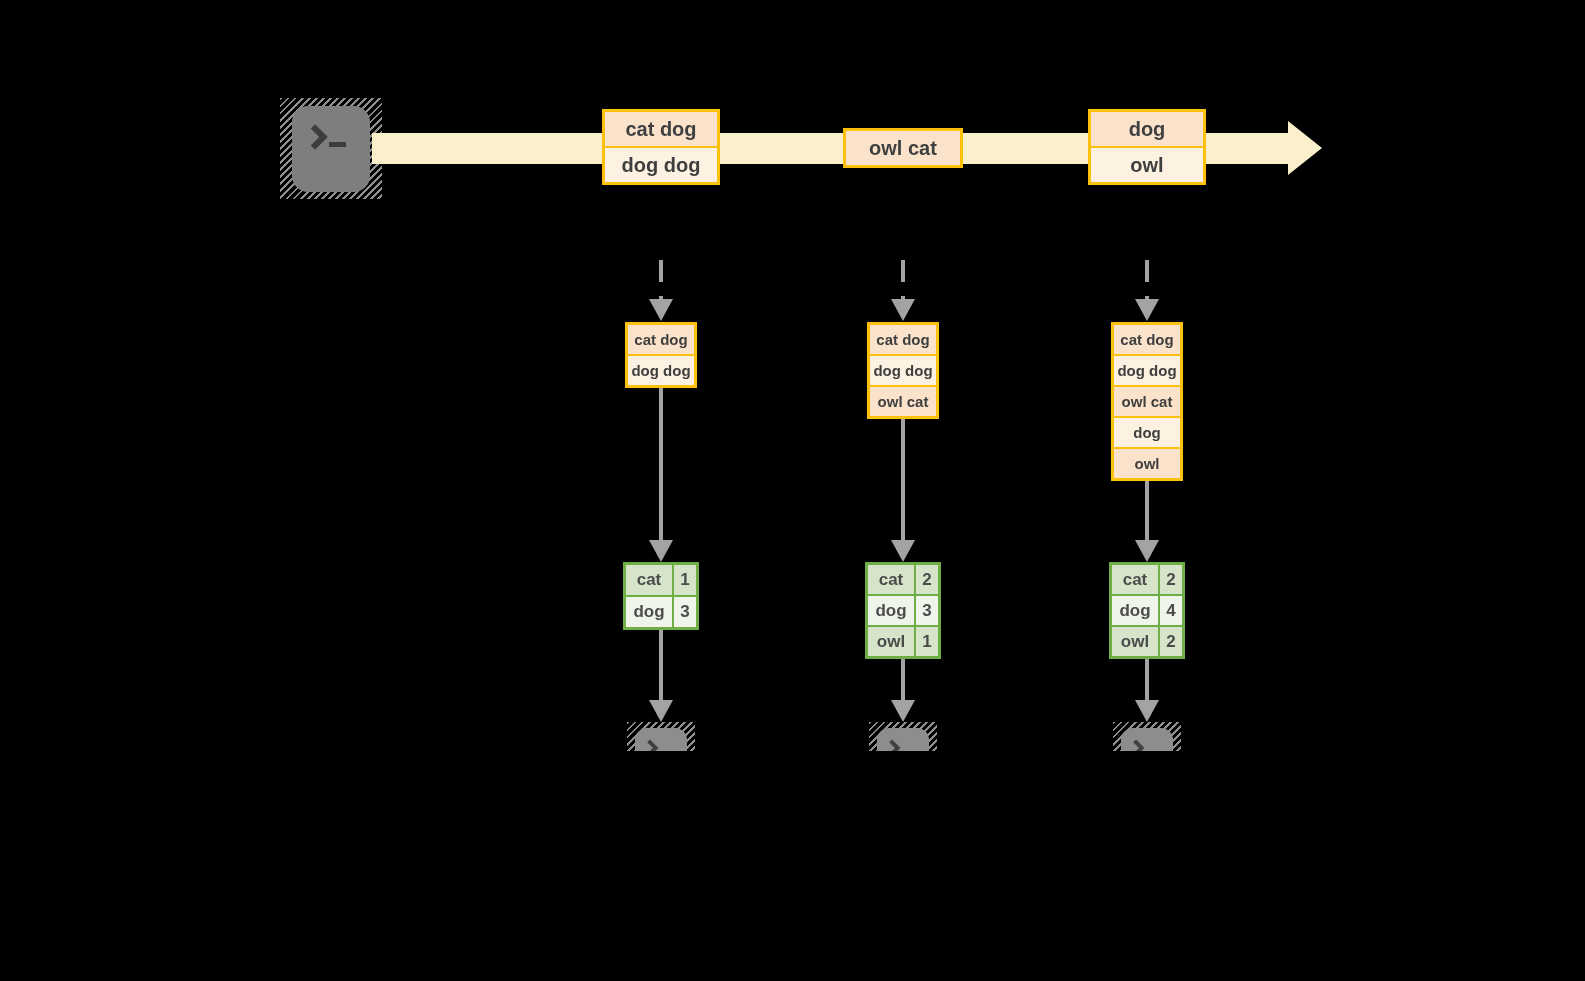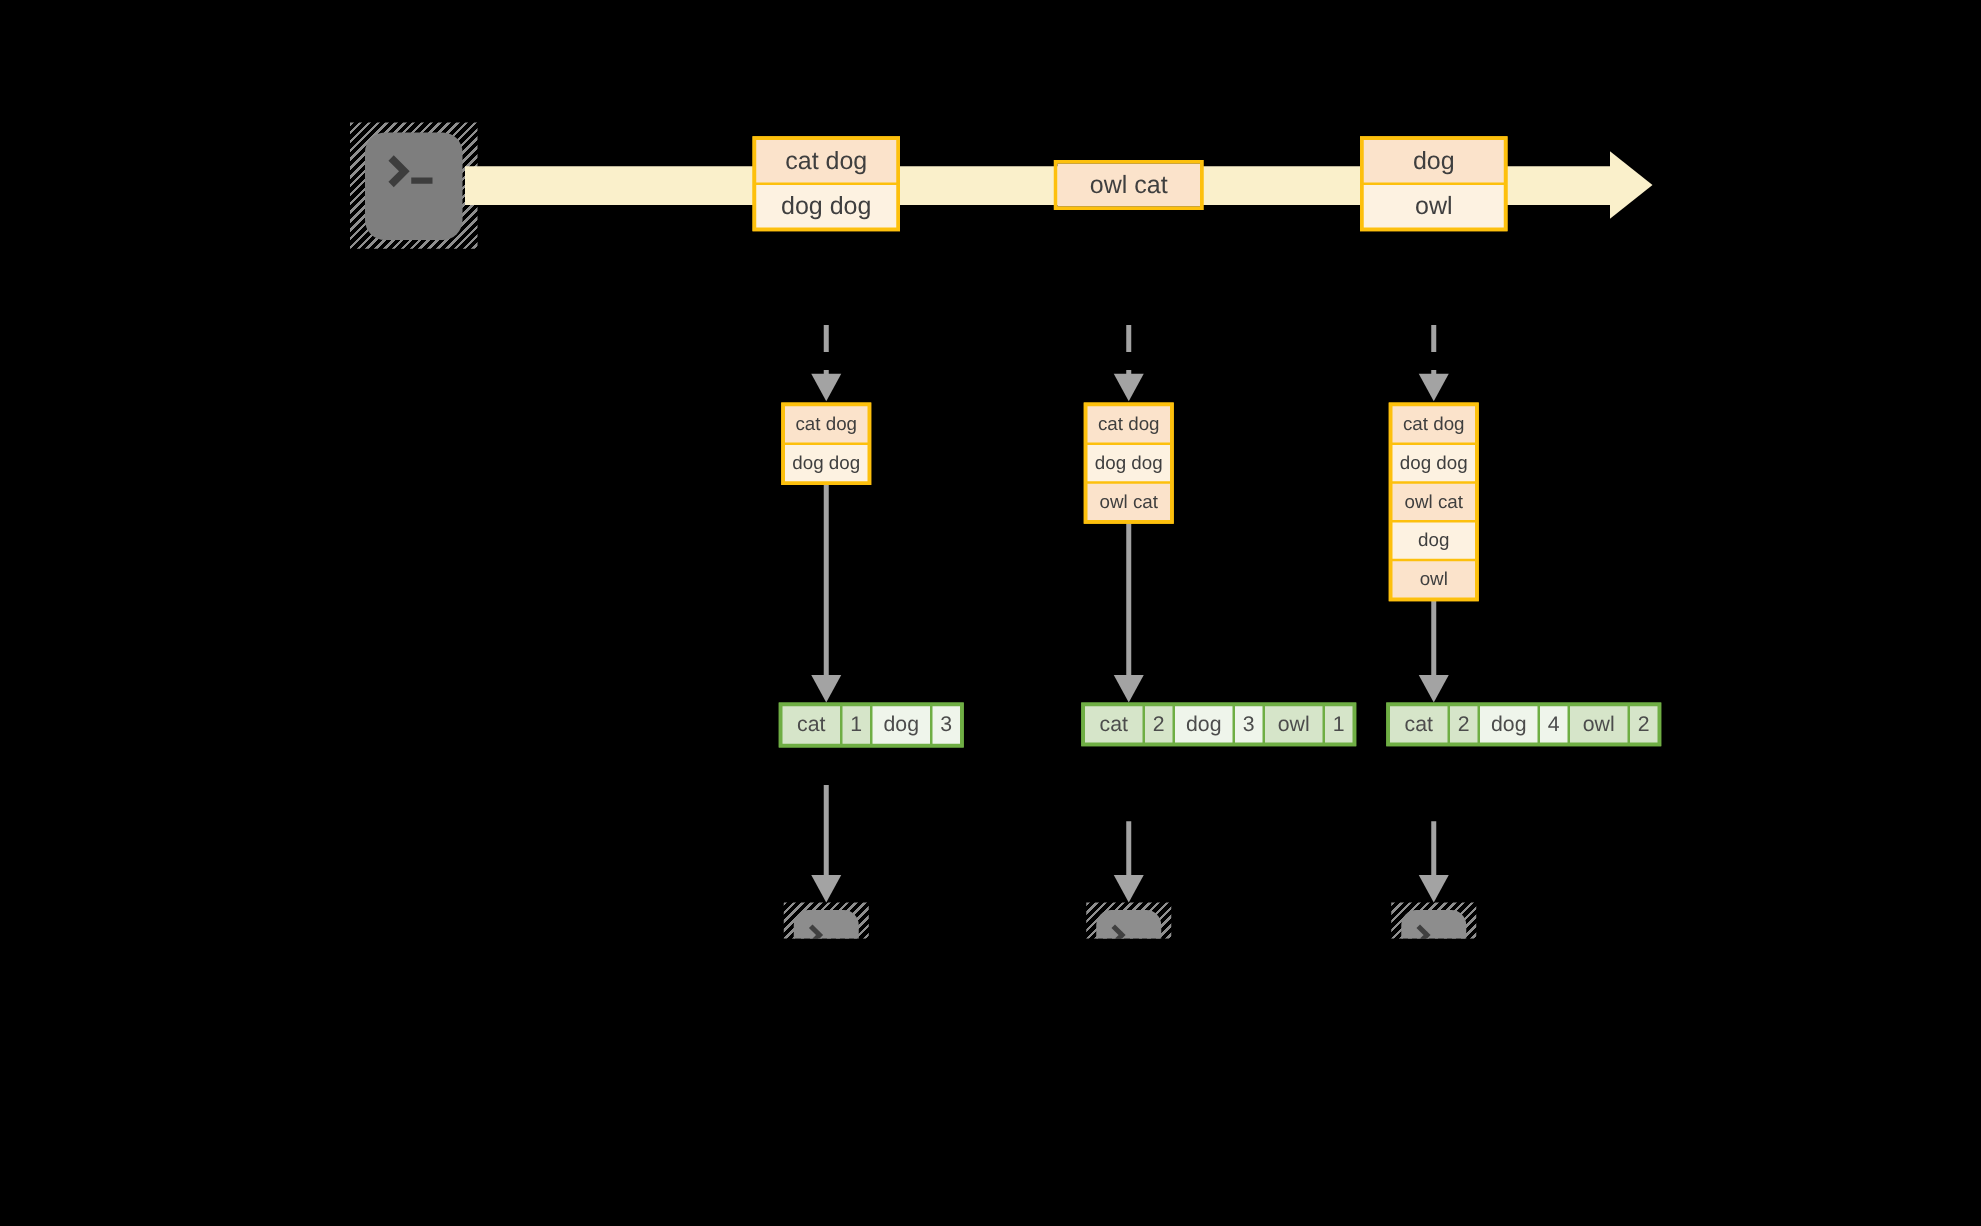--- a/index.html
+++ b/index.html
@@ -1,18 +1,18 @@
 <!DOCTYPE html>
 <html style="--c-background: #000000; --c-stream-band: #FAF0CB; --c-box-border-orange: #FDC00D; --c-cell-peach: #FBE3CB; --c-cell-cream: #FDF2E1; --c-table-border-green: #6FAE44; --c-cell-green: #D6E5C9; --c-cell-green-pale: #EFF5EB; --c-arrow-gray: #A3A3A3; --c-query-band-bg: #FFFFFF; --c-text-dark: #3F3F3F; --c-icon-gray: #7E7E7E; --c-icon-gray-light: #8D8D8D;"><head>
 <meta charset="utf-8">
 <style>
   html,body{margin:0;padding:0;background:#000;}
   #canvas{
     position:relative;width:1585px;height:751px;background:var(--c-background,#000);
-    font-family:"Liberation Sans","DejaVu Sans",sans-serif;overflow:hidden;
+    font-family:"Liberation Sans","DejaVu Sans",sans-serif;overflow:hidden;font-weight:bold;
   }
   
   .hatch{
     position:absolute;
     background:repeating-linear-gradient(135deg,#8f8f8f 0px,#8f8f8f 2px,transparent 2px,transparent 5px);
     display:flex;align-items:center;justify-content:center;
   }
   .term-body{
     border-radius:16px;display:flex;align-items:flex-start;
     padding:22px 0 0 14px;box-sizing:border-box;
@@ -45,21 +45,21 @@
   .vline{position:absolute;width:4px;background:var(--c-arrow-gray,#a3a3a3);z-index:2;}
   .tri-down{position:absolute;width:0;height:0;z-index:2;
     border-left:12px solid transparent;border-right:12px solid transparent;
     border-top:22px solid var(--c-arrow-gray,#a3a3a3);}
   
   .qband{position:absolute;left:697px;top:462px;width:426px;height:43px;
     background:var(--c-query-band-bg,#fff);display:flex;align-items:center;justify-content:center;z-index:1;}
   .qlabel{position:relative;z-index:3;font-size:30px;color:#1c1c1c;letter-spacing:.5px;}
   
   .gtable{position:absolute;border:3px solid var(--c-table-border-green,#6fae44);
-    background:var(--c-table-border-green,#6fae44);display:flex;flex-direction:row;gap:2px;z-index:4;}
+    background:var(--c-table-border-green,#6fae44);display:flex;flex-direction:column;gap:2px;z-index:4;}
   .grow{display:flex;gap:2px;}
   .grow span{display:flex;align-items:center;justify-content:center;font-size:17px;color:#4c4c4c;}
   .gword{width:46px;}
   .gcount{width:22px;}
   .grow.green span{background:var(--c-cell-green,#d6e5c9);}
   .grow.pale span{background:var(--c-cell-green-pale,#eff5eb);}
   .gtable.two .grow span{height:30px;}
   .gtable.three .grow span{height:29px;}
 </style>
 </head>

